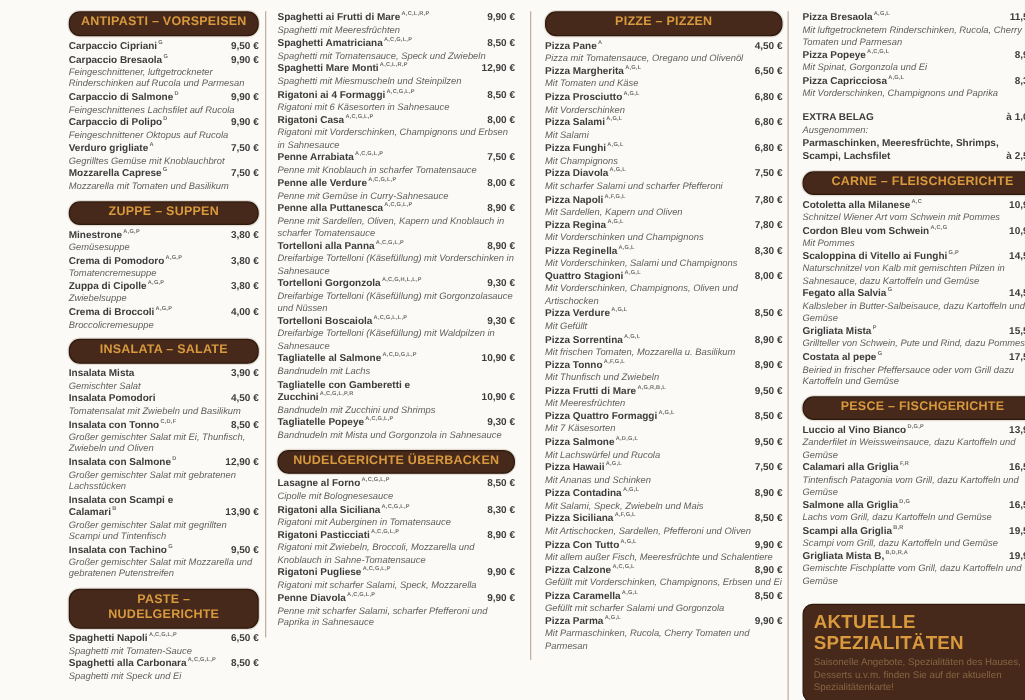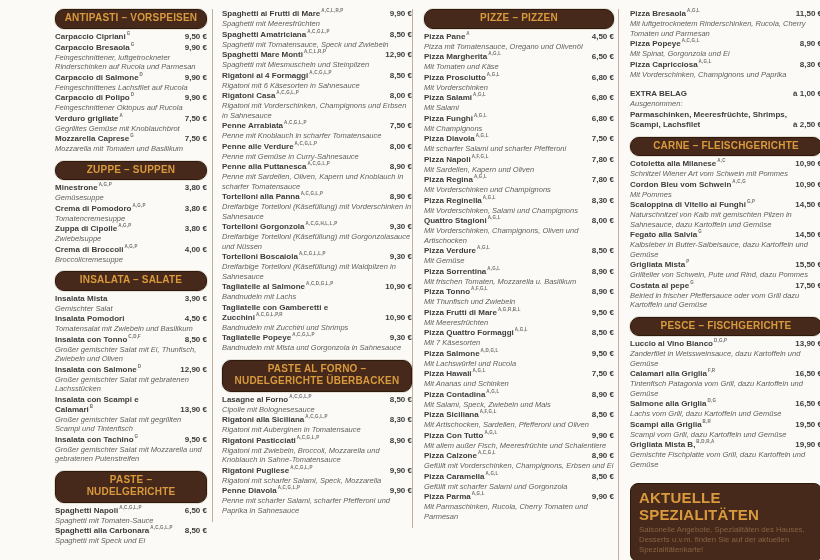--- a/index.html
+++ b/index.html
@@ -15,21 +15,21 @@
     padding: 9px 14px 6px 55px;
     display: flex;
     align-items: flex-start;
   }
   .menu-column {
     box-sizing: border-box;
     flex: 0 0 auto;
   }
   .menu-column.col-1 { width: 152px; }
   .menu-column.col-2 { width: 200px; border-left: 1px solid rgba(122,86,52,0.45); padding-left: 9px; margin-left: 5px; }
-  .menu-column.col-3 { width: 202px; border-left: 1px solid rgba(122,86,52,0.45); padding-left: 11px; margin-left: 0; }
+  .menu-column.col-3 { width: 202px; border-left: 1px solid rgba(122,86,52,0.45); padding-left: 11px; margin-left: 12px; }
   .menu-column.col-4 { width: 204px; border-left: 1px solid rgba(122,86,52,0.45); padding-left: 11px; margin-left: 4px; }
   .menu-section { margin-bottom: 7px; }
   .section-header {
     background: #46291a;
     border: 1px solid #2e1a0d;
     box-shadow: 0 0 0 1px #8a6a4a33;
     color: #d99a3e;
     font-size: 10px;
     font-weight: bold;
     letter-spacing: 0.2px;
@@ -338,21 +338,20 @@
         <div class="menu-item">
           <div class="item-row">
             <span class="item-name">Tagliatelle Popeye<sup class="item-codes">A,C,G,L,P</sup></span>
             <span class="item-price">9,30 €</span>
           </div>
           <div class="item-desc">Bandnudeln mit Mista und Gorgonzola in Sahnesauce</div>
         </div>
       </section>
       <section class="menu-section">
         <div class="section-header">
-          <div>PASTE AL FORNO –</div>
           <div>NUDELGERICHTE ÜBERBACKEN</div>
         </div>
         <div class="menu-item">
           <div class="item-row">
             <span class="item-name">Lasagne al Forno<sup class="item-codes">A,C,G,L,P</sup></span>
             <span class="item-price">8,50 €</span>
           </div>
           <div class="item-desc">Cipolle mit Bolognesesauce</div>
         </div>
         <div class="menu-item">
@@ -456,21 +455,21 @@
             <span class="item-name">Quattro Stagioni<sup class="item-codes">A,G,L</sup></span>
             <span class="item-price">8,00 €</span>
           </div>
           <div class="item-desc">Mit Vorderschinken, Champignons, Oliven und Artischocken</div>
         </div>
         <div class="menu-item">
           <div class="item-row">
             <span class="item-name">Pizza Verdure<sup class="item-codes">A,G,L</sup></span>
             <span class="item-price">8,50 €</span>
           </div>
-          <div class="item-desc">Mit Gemüse</div>
+          <div class="item-desc">Mit Gefüllt</div>
         </div>
         <div class="menu-item">
           <div class="item-row">
             <span class="item-name">Pizza Sorrentina<sup class="item-codes">A,G,L</sup></span>
             <span class="item-price">8,90 €</span>
           </div>
           <div class="item-desc">Mit frischen Tomaten, Mozzarella u. Basilikum</div>
         </div>
         <div class="menu-item">
           <div class="item-row">

